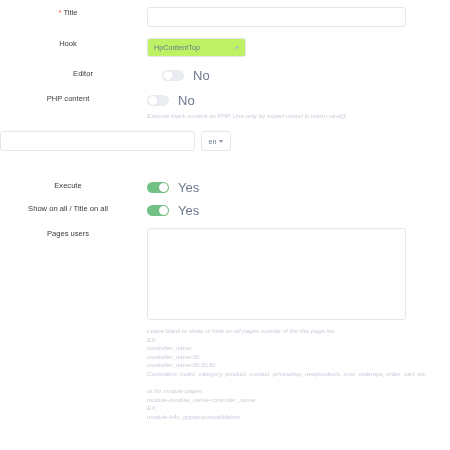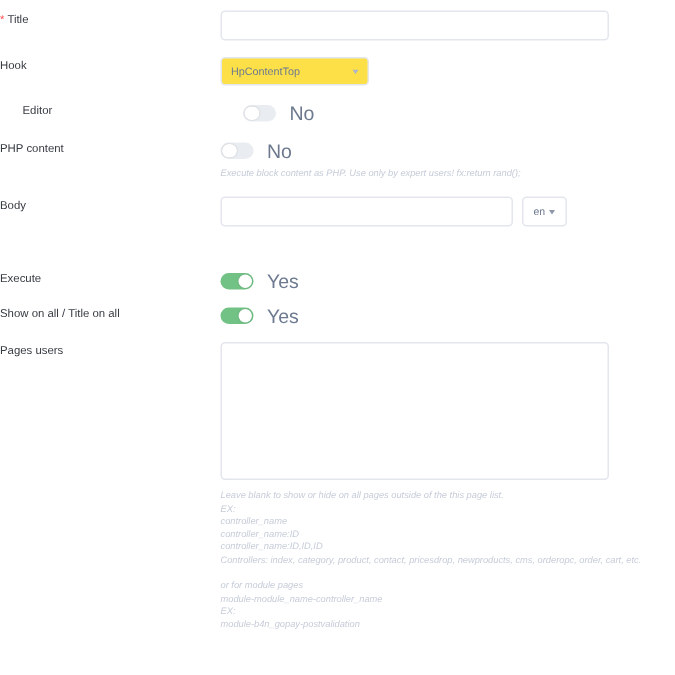--- a/index.html
+++ b/index.html
@@ -21,21 +21,21 @@
     height: 450px;
     box-sizing: border-box;
   }
   .row {
     position: absolute;
     display: flex;
     align-items: flex-start;
   }
   .label {
     width: 147px;
-    text-align: left;
+    text-align: center;
     padding-right: 11px;
     box-sizing: border-box;
     font-size: 7.6px;
     color: #363a41;
     line-height: 11px;
     white-space: nowrap;
   }
   .req-star {
     color: #ff4c4c;
     font-size: 7.5px;
@@ -64,21 +64,21 @@
   .select-wrap {
     position: relative;
     display: inline-block;
   }
   .select-box {
     box-sizing: border-box;
     width: 99px;
     height: 19px;
     border: 1px solid #e3e6ed;
     border-radius: 3px;
-    background: #fde047;
+    background: #bef264;
     font-size: 7.2px;
     color: #6c798f;
     display: flex;
     align-items: center;
     padding: 0 6px;
   }
   .select-caret {
     position: absolute;
     right: 7px;
     top: 50%;
@@ -205,21 +205,20 @@
         <div class="switch">
           <span class="knob"></span>
         </div>
         <span class="switch-text">No</span>
       </div>
       <div class="hint" style="margin-top:4px;">Execute block content as PHP. Use only by expert users! fx:return rand();</div>
     </div>
   </div>
 
   <div class="row" style="top:131px; left:0;">
-    <div class="label">Body</div>
     <div class="field">
       <input id="body-input" class="text-input" type="text" placeholder="" style="">
       <div class="lang-btn">
         <span>en</span>
         <span class="lang-caret"></span>
       </div>
     </div>
   </div>
 
   <div class="row" style="top:180px; left:0;">

